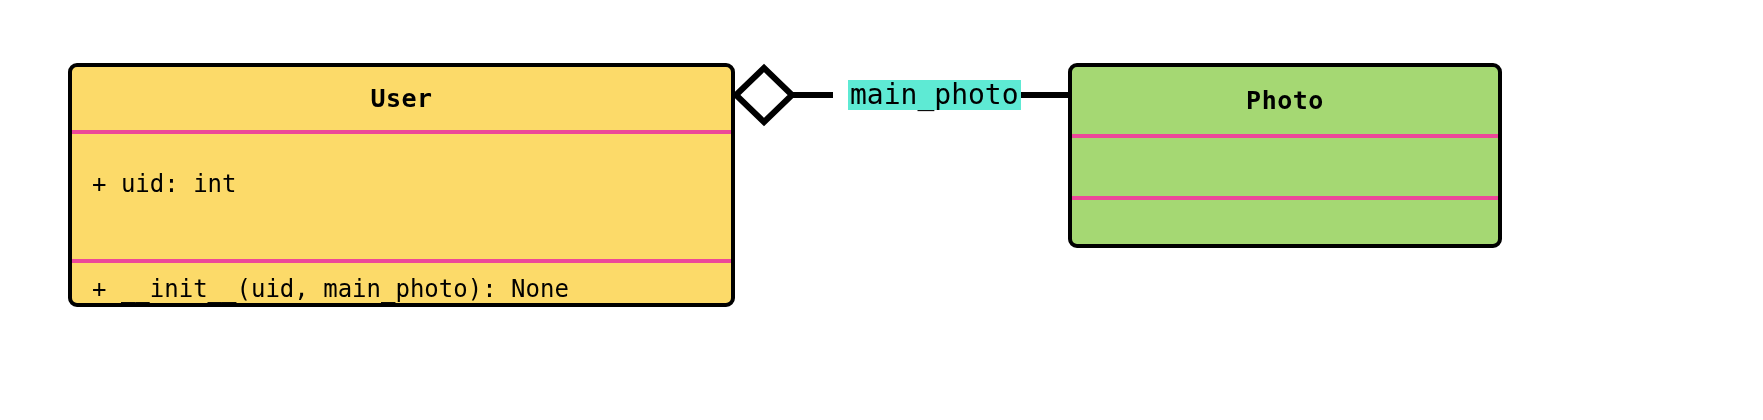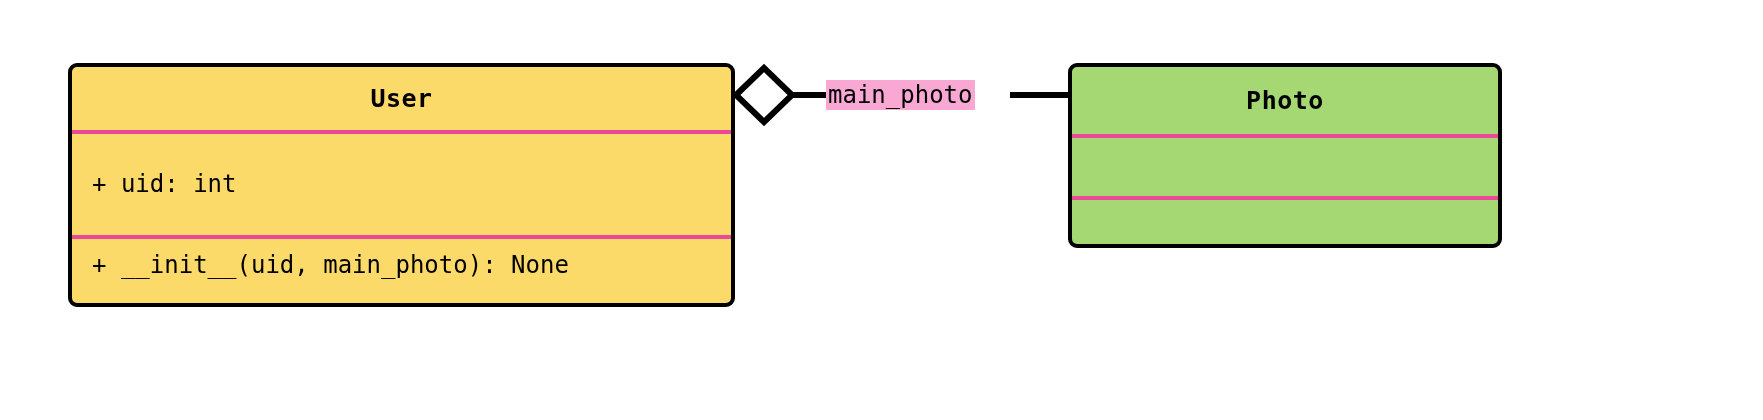--- a/index.html
+++ b/index.html
@@ -60,21 +60,21 @@
   
   #user-class {
     left: 68px;
     top: 63px;
     width: 667px;
     height: 244px;
     background: #FCDA69;
   }
   #user-title-compartment { height: 63px; }
   #user-attrs-compartment { height: 105px; }
-  #user-methods-compartment { height: 56px; }
+  #user-methods-compartment { height: 56px; margin-top: 24px; }
 
   
   #photo-class {
     left: 1068px;
     top: 63px;
     width: 434px;
     height: 185px;
     background: #A5D873;
   }
   #photo-title-compartment { height: 67px; }
@@ -85,27 +85,27 @@
   #association {
     position: absolute;
     left: 725px;
     top: 55px;
     width: 355px;
     height: 85px;
     pointer-events: none;
   }
   .assoc-label {
     position: absolute;
-    left: 826px;
+    left: 848px;
     top: 80px;
-    font-size: 24px;
+    font-size: 28px;
     line-height: 30px;
     color: #000000;
     white-space: pre;
-    background: #f9a8d4;
+    background: #5eead4;
     padding: 0 2px;
   }
 </style>
 </head>
 <body>
 
 <div id="canvas">
 
   <div class="uml-class" id="user-class">
     <div class="compartment class-title" id="user-title-compartment">User</div>

